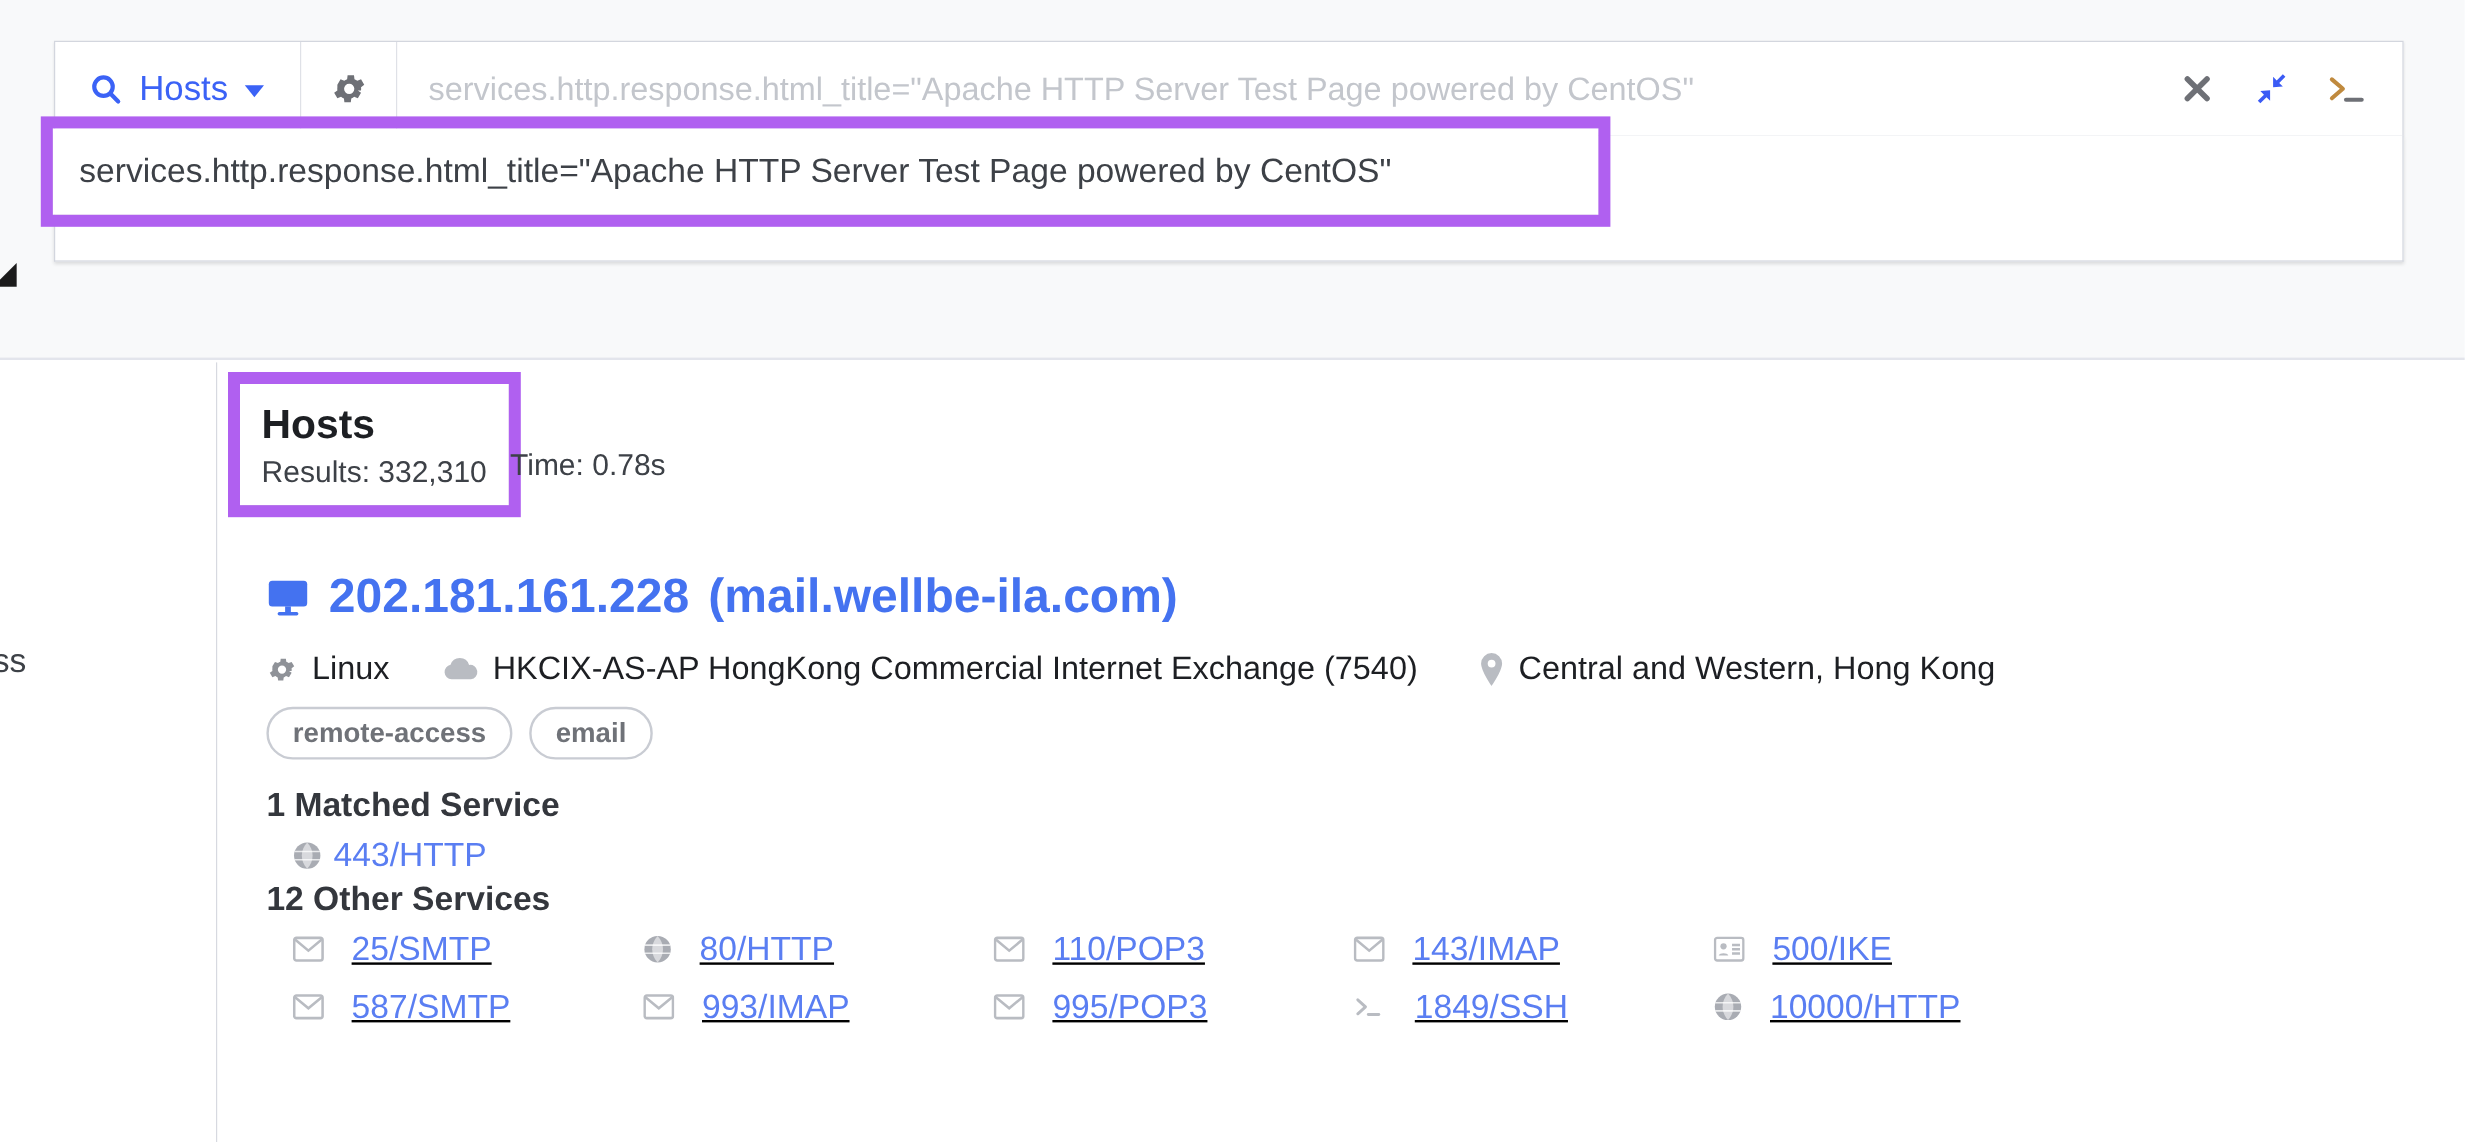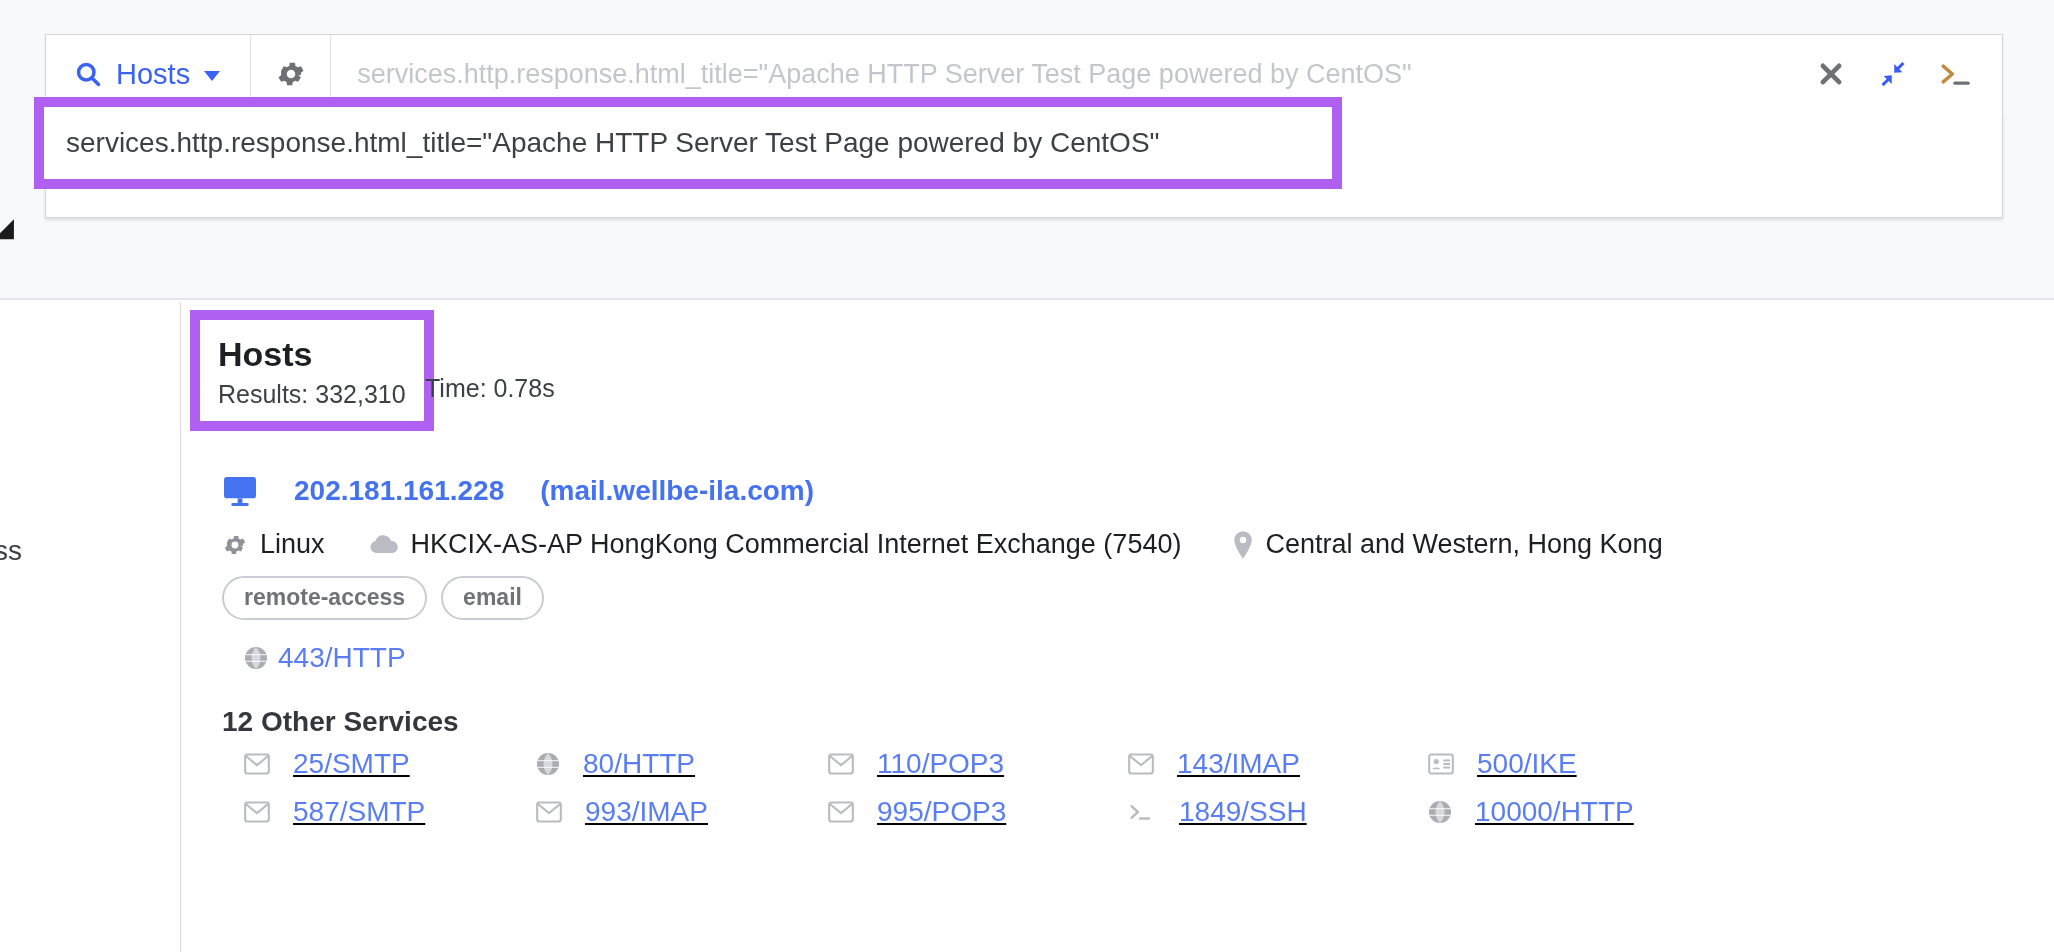--- a/index.html
+++ b/index.html
@@ -169,26 +169,25 @@
     color: #3d4147;
   }
 
   .host-block { position: absolute; left: 222px; top: 475px; width: 1780px; }
 
   .host-line {
     display: flex; align-items: center; gap: 16px;
     margin-bottom: 22px;
   }
   .host-ip {
-    font-size: 28px;
+    font-size: 40px;
     font-weight: bold;
     color: #4472f0;
     cursor: pointer;
     white-space: nowrap;
-    margin-left: 20px;
   }
 
   .meta-line {
     display: flex; align-items: center;
     font-size: 27px;
     color: #1d1f23;
     margin-bottom: 16px;
   }
   .meta-item { display: flex; align-items: center; gap: 12px; }
   .meta-gap-a { width: 44px; }
@@ -206,21 +205,21 @@
   }
 
   .svc-heading {
     font-size: 28px;
     font-weight: bold;
     color: #34373d;
     margin-bottom: 10px;
   }
   .svc-row-single {
     display: flex; align-items: center; gap: 10px;
-    margin: 0 0 32px 22px;
+    margin: 0 0 4px 22px;
   }
   .svc-link {
     font-size: 28px;
     color: #5a7ef2;
     cursor: pointer;
     white-space: nowrap;
   }
   .svc-grid {
     display: grid;
     grid-template-columns: 292px 292px 300px 300px 300px;
@@ -354,20 +353,21 @@
         </span>
         <span>Central and Western, Hong Kong</span>
       </span>
     </div>
 
     <div class="tag-row">
       <span class="tag">remote-access</span>
       <span class="tag">email</span>
     </div>
 
+    <div class="svc-heading">1 Matched Service</div>
 
     <div class="svc-row-single">
       <span>
         <svg width="24" height="24" viewBox="0 0 24 24" fill="#a9acb3">
           <circle cx="12" cy="12" r="11"></circle>
           <path d="M12 1c3 3 4.5 7 4.5 11S15 20 12 23c-3-3-4.5-7-4.5-11S9 4 12 1z" fill="#ffffff" opacity="0.55"></path>
           <path d="M1.4 8.6h21.2M1.4 15.4h21.2" stroke="#ffffff" stroke-width="1.3" opacity="0.75"></path>
         </svg>
       </span>
       <span class="svc-link">443/HTTP</span>

